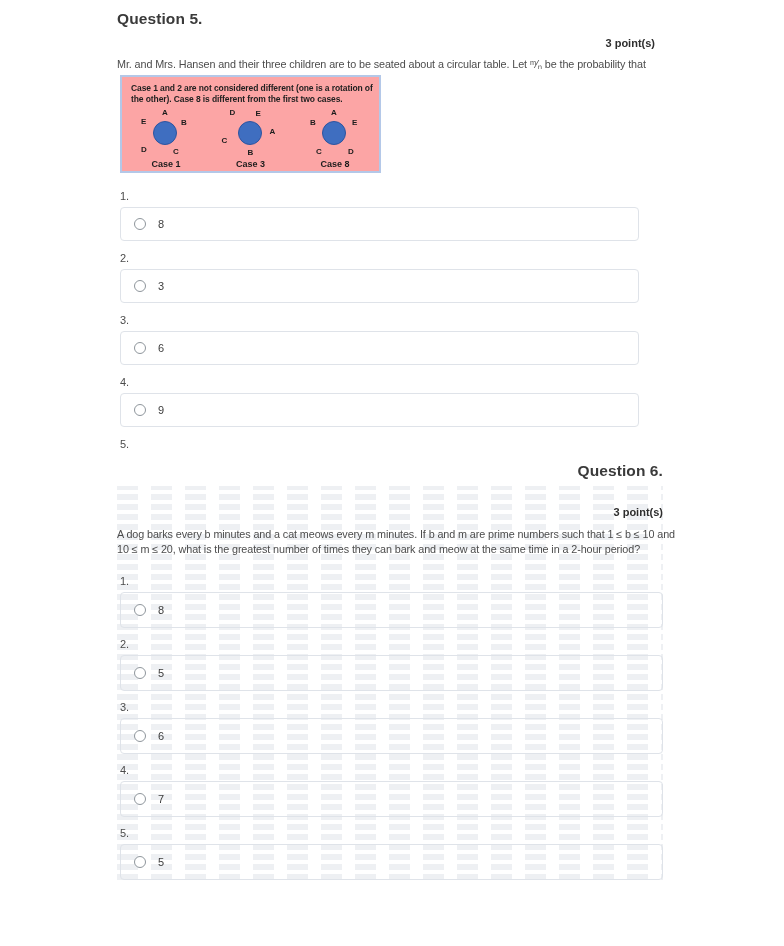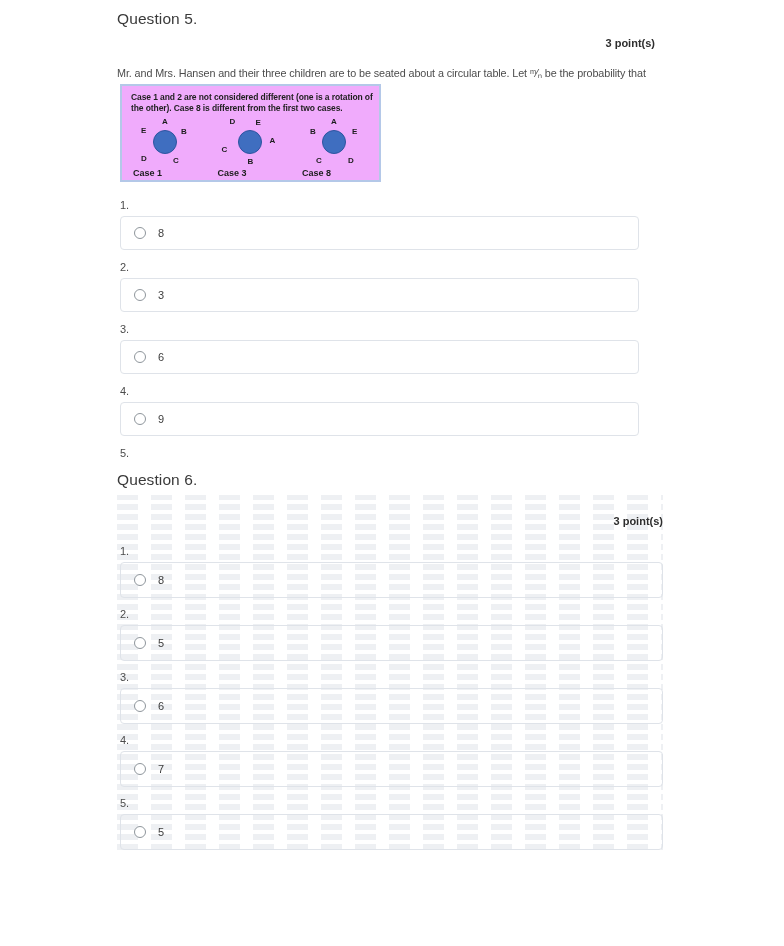--- a/index.html
+++ b/index.html
@@ -8,68 +8,68 @@
     width:784px; height:946px; overflow:hidden;
     background:#ffffff;
     font-family:"Liberation Sans", sans-serif;
     -webkit-font-smoothing:antialiased;
   }
   .page { position:relative; width:784px; height:946px; }
   .content { position:absolute; left:117px; top:0; }
 
   
   .q-title {
-    margin:0; font-size:15.5px; font-weight:400; color:#3a3a3a; letter-spacing:.1px;
+    margin:0; font-size:15.5px; font-weight:700; color:#3a3a3a; letter-spacing:.1px;
   }
   .points {
     font-size:11px; font-weight:700; color:#2e2e2e; text-align:right;
   }
-  .q-text { margin-top:17px; }
+  .q-text { margin-top:8px; }
   .q-text .line {
     font-size:10.8px; color:#4c4c4c; line-height:15px;
     letter-spacing:-0.1px; white-space:nowrap;
   }
 
   .q5 { width:538px; }
   .q5 .q-title { margin-top:10px; }
   .q5 .points { margin-top:9px; }
 
   .q6 { position:relative; width:546px; }
-  .q6 .q-title { margin-top:11px; }
+  .q6 .q-title { margin-top:11px;text-align:right; }
   .q6 .points { margin-top:26px; }
   .q6 .q-text { margin-top:9px; }
   .q6 > *:not(.wm) { position:relative; z-index:1; }
 
   
   .wm {
     position:absolute; left:0; right:0; top:24px; bottom:0; z-index:0;
     background-image:
       repeating-linear-gradient(0deg, transparent 0 6px, #ffffff 6px 10px),
       repeating-linear-gradient(90deg, #eef0f3 0 21px, transparent 21px 34px);
   }
 
   
   .figure {
     width:261px; height:98px; margin:3px 0 0 3px;
-    border:2px solid #b4c8e8; background:#f0abfc;
+    border:2px solid #b4c8e8; background:#fca5a5;
     padding:6px 9px 0 9px; overflow:hidden;
   }
   .fig-note .line {
     font-size:8.5px; font-weight:600; color:#1f1f1f; line-height:11px;
     letter-spacing:-0.1px; white-space:nowrap;
   }
   .cases { display:flex; justify-content:space-between; margin-top:3px; padding:0 2px; }
   .case-wrap { width:66px; }
   .case { position:relative; width:66px; height:50px; }
   .tcircle {
     position:absolute; left:20px; top:13px; width:24px; height:24px;
     border-radius:50%; background:#3f6ec0; border:1px solid #2d54a0;
   }
   .seat { position:absolute; font-size:8px; font-weight:700; color:#1c1c1c; }
-  .case-cap { text-align:left; font-size:9px; font-weight:700; color:#1c1c1c; margin-top:1px; }
+  .case-cap { text-align:center; font-size:9px; font-weight:700; color:#1c1c1c; margin-top:1px; }
 
   
   .case-1 .s1 { left:29px; top:0; }    
   .case-1 .s2 { left:48px; top:10px; } 
   .case-1 .s3 { left:40px; top:39px; } 
   .case-1 .s4 { left:8px;  top:37px; } 
   .case-1 .s5 { left:8px;  top:9px; }  
 
   .case-2 .s1 { left:12px; top:0; }    
   .case-2 .s2 { left:38px; top:1px; }  
@@ -195,20 +195,24 @@
         </div>
       </div>
     </section>
 
     <section class="q6">
       <div class="wm"></div>
 
       <h2 class="q-title">Question 6.</h2>
       <div class="points">3 point(s)</div>
 
+      <div class="q-text">
+        <div class="line">A dog barks every b minutes and a cat meows every m minutes. If b and m are prime numbers such that 1 ≤ b ≤ 10 and</div>
+        <div class="line">10 ≤ m ≤ 20, what is the greatest number of times they can bark and meow at the same time in a 2-hour period?</div>
+      </div>
 
       <div class="options">
         <div class="option">
           <div class="opt-num">1.</div>
           <div class="opt-box">
             <span class="radio"></span>
             <span class="opt-val">8</span>
           </div>
         </div>
         <div class="option">

